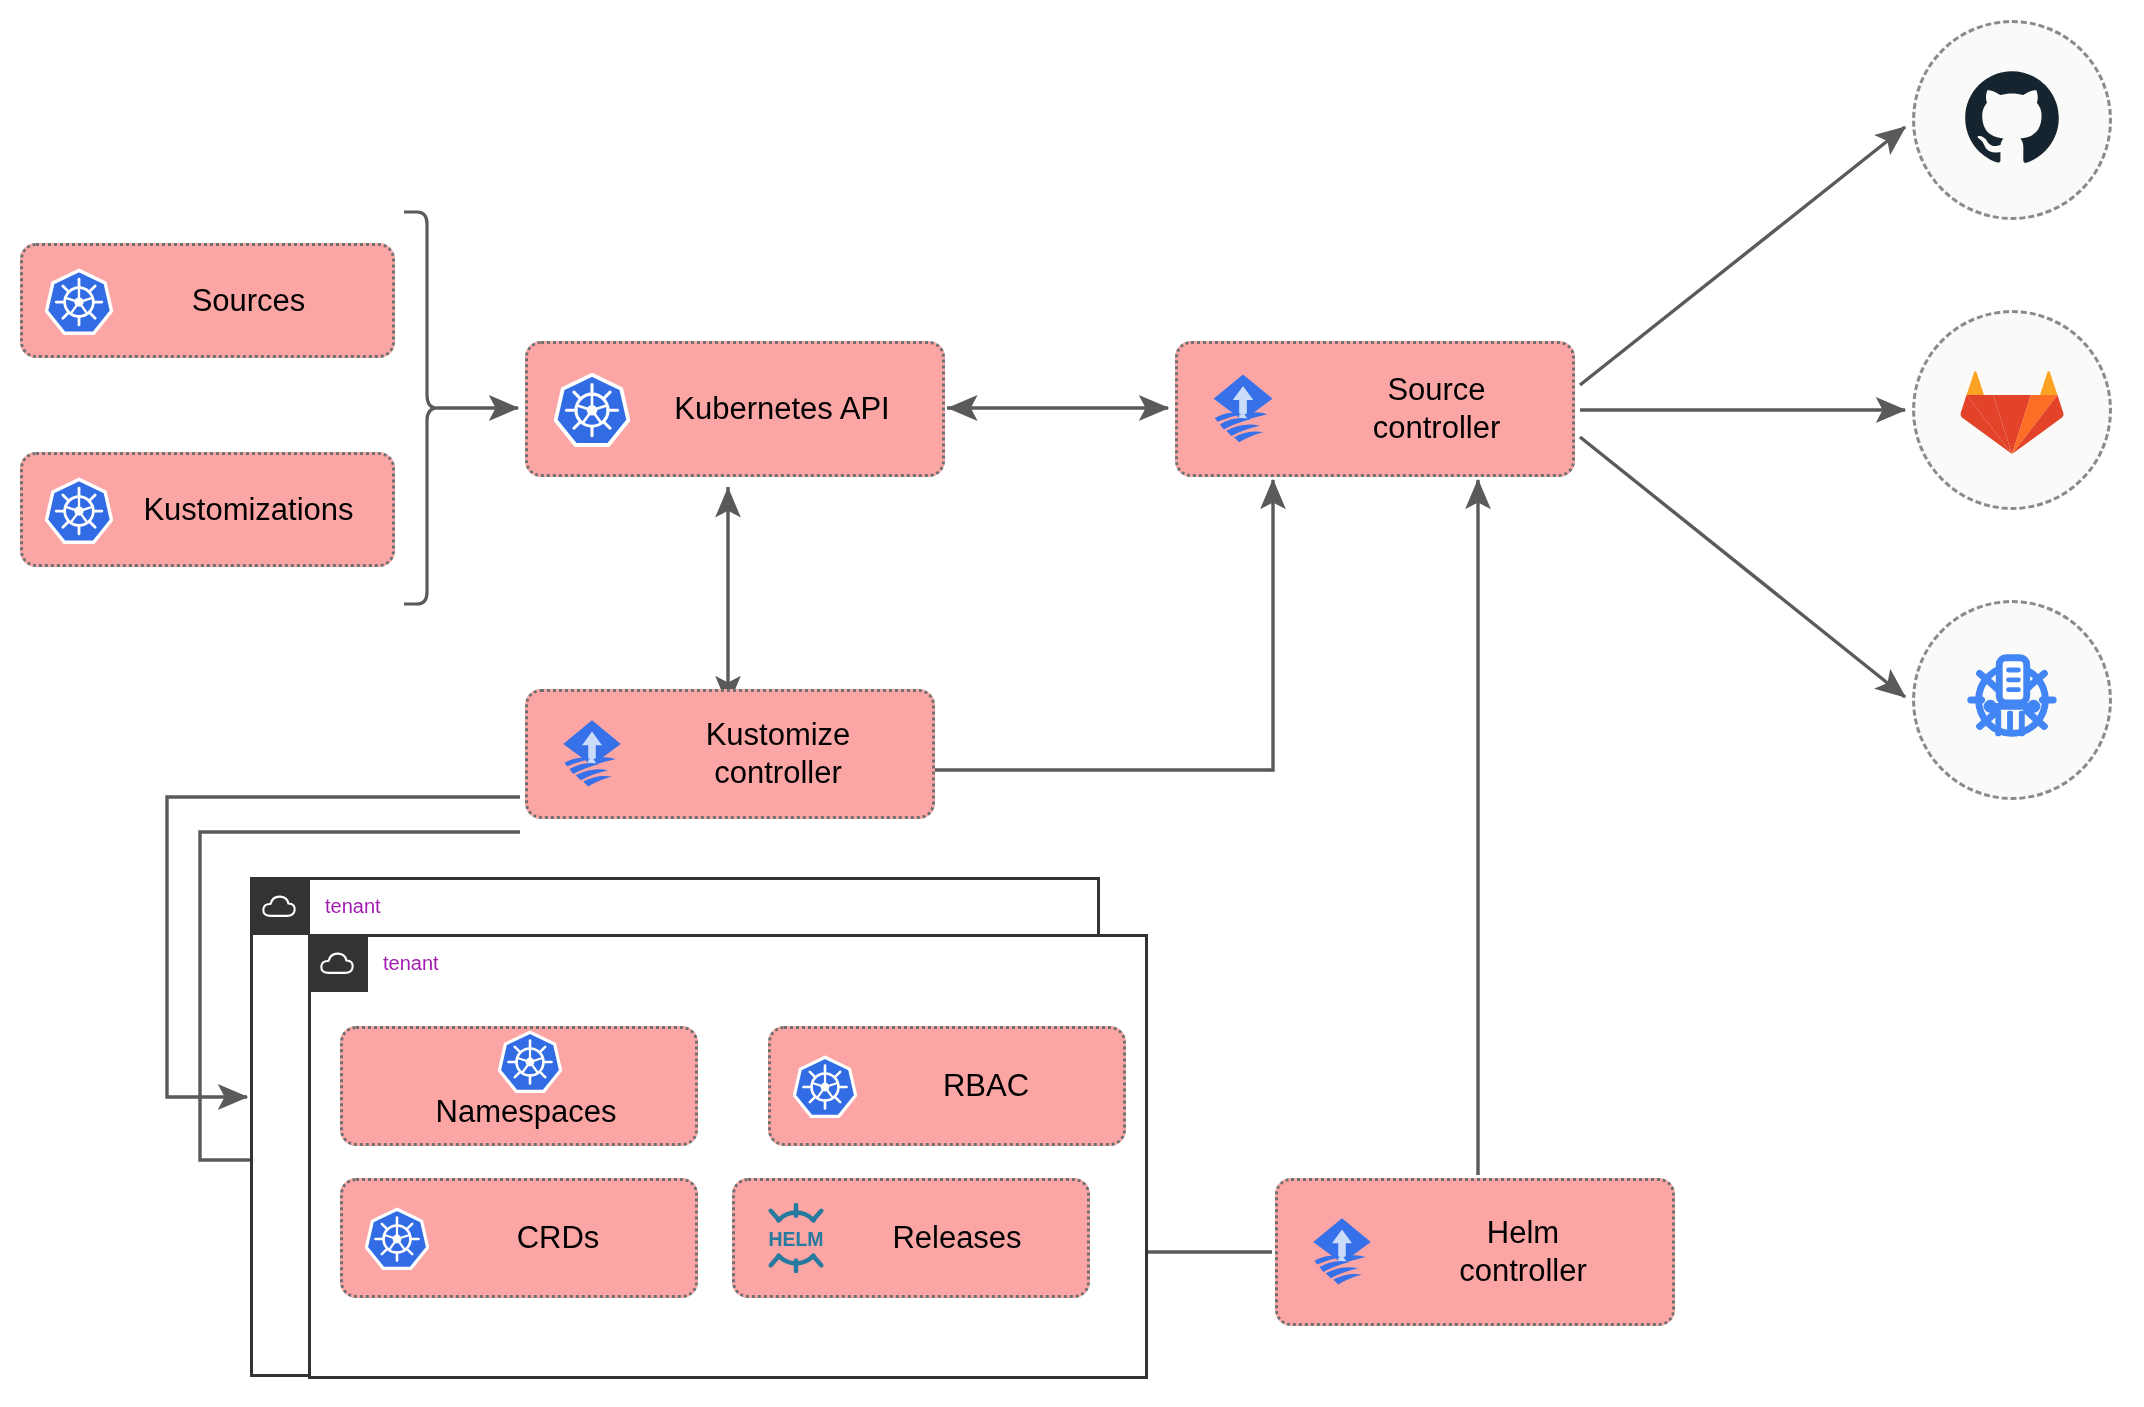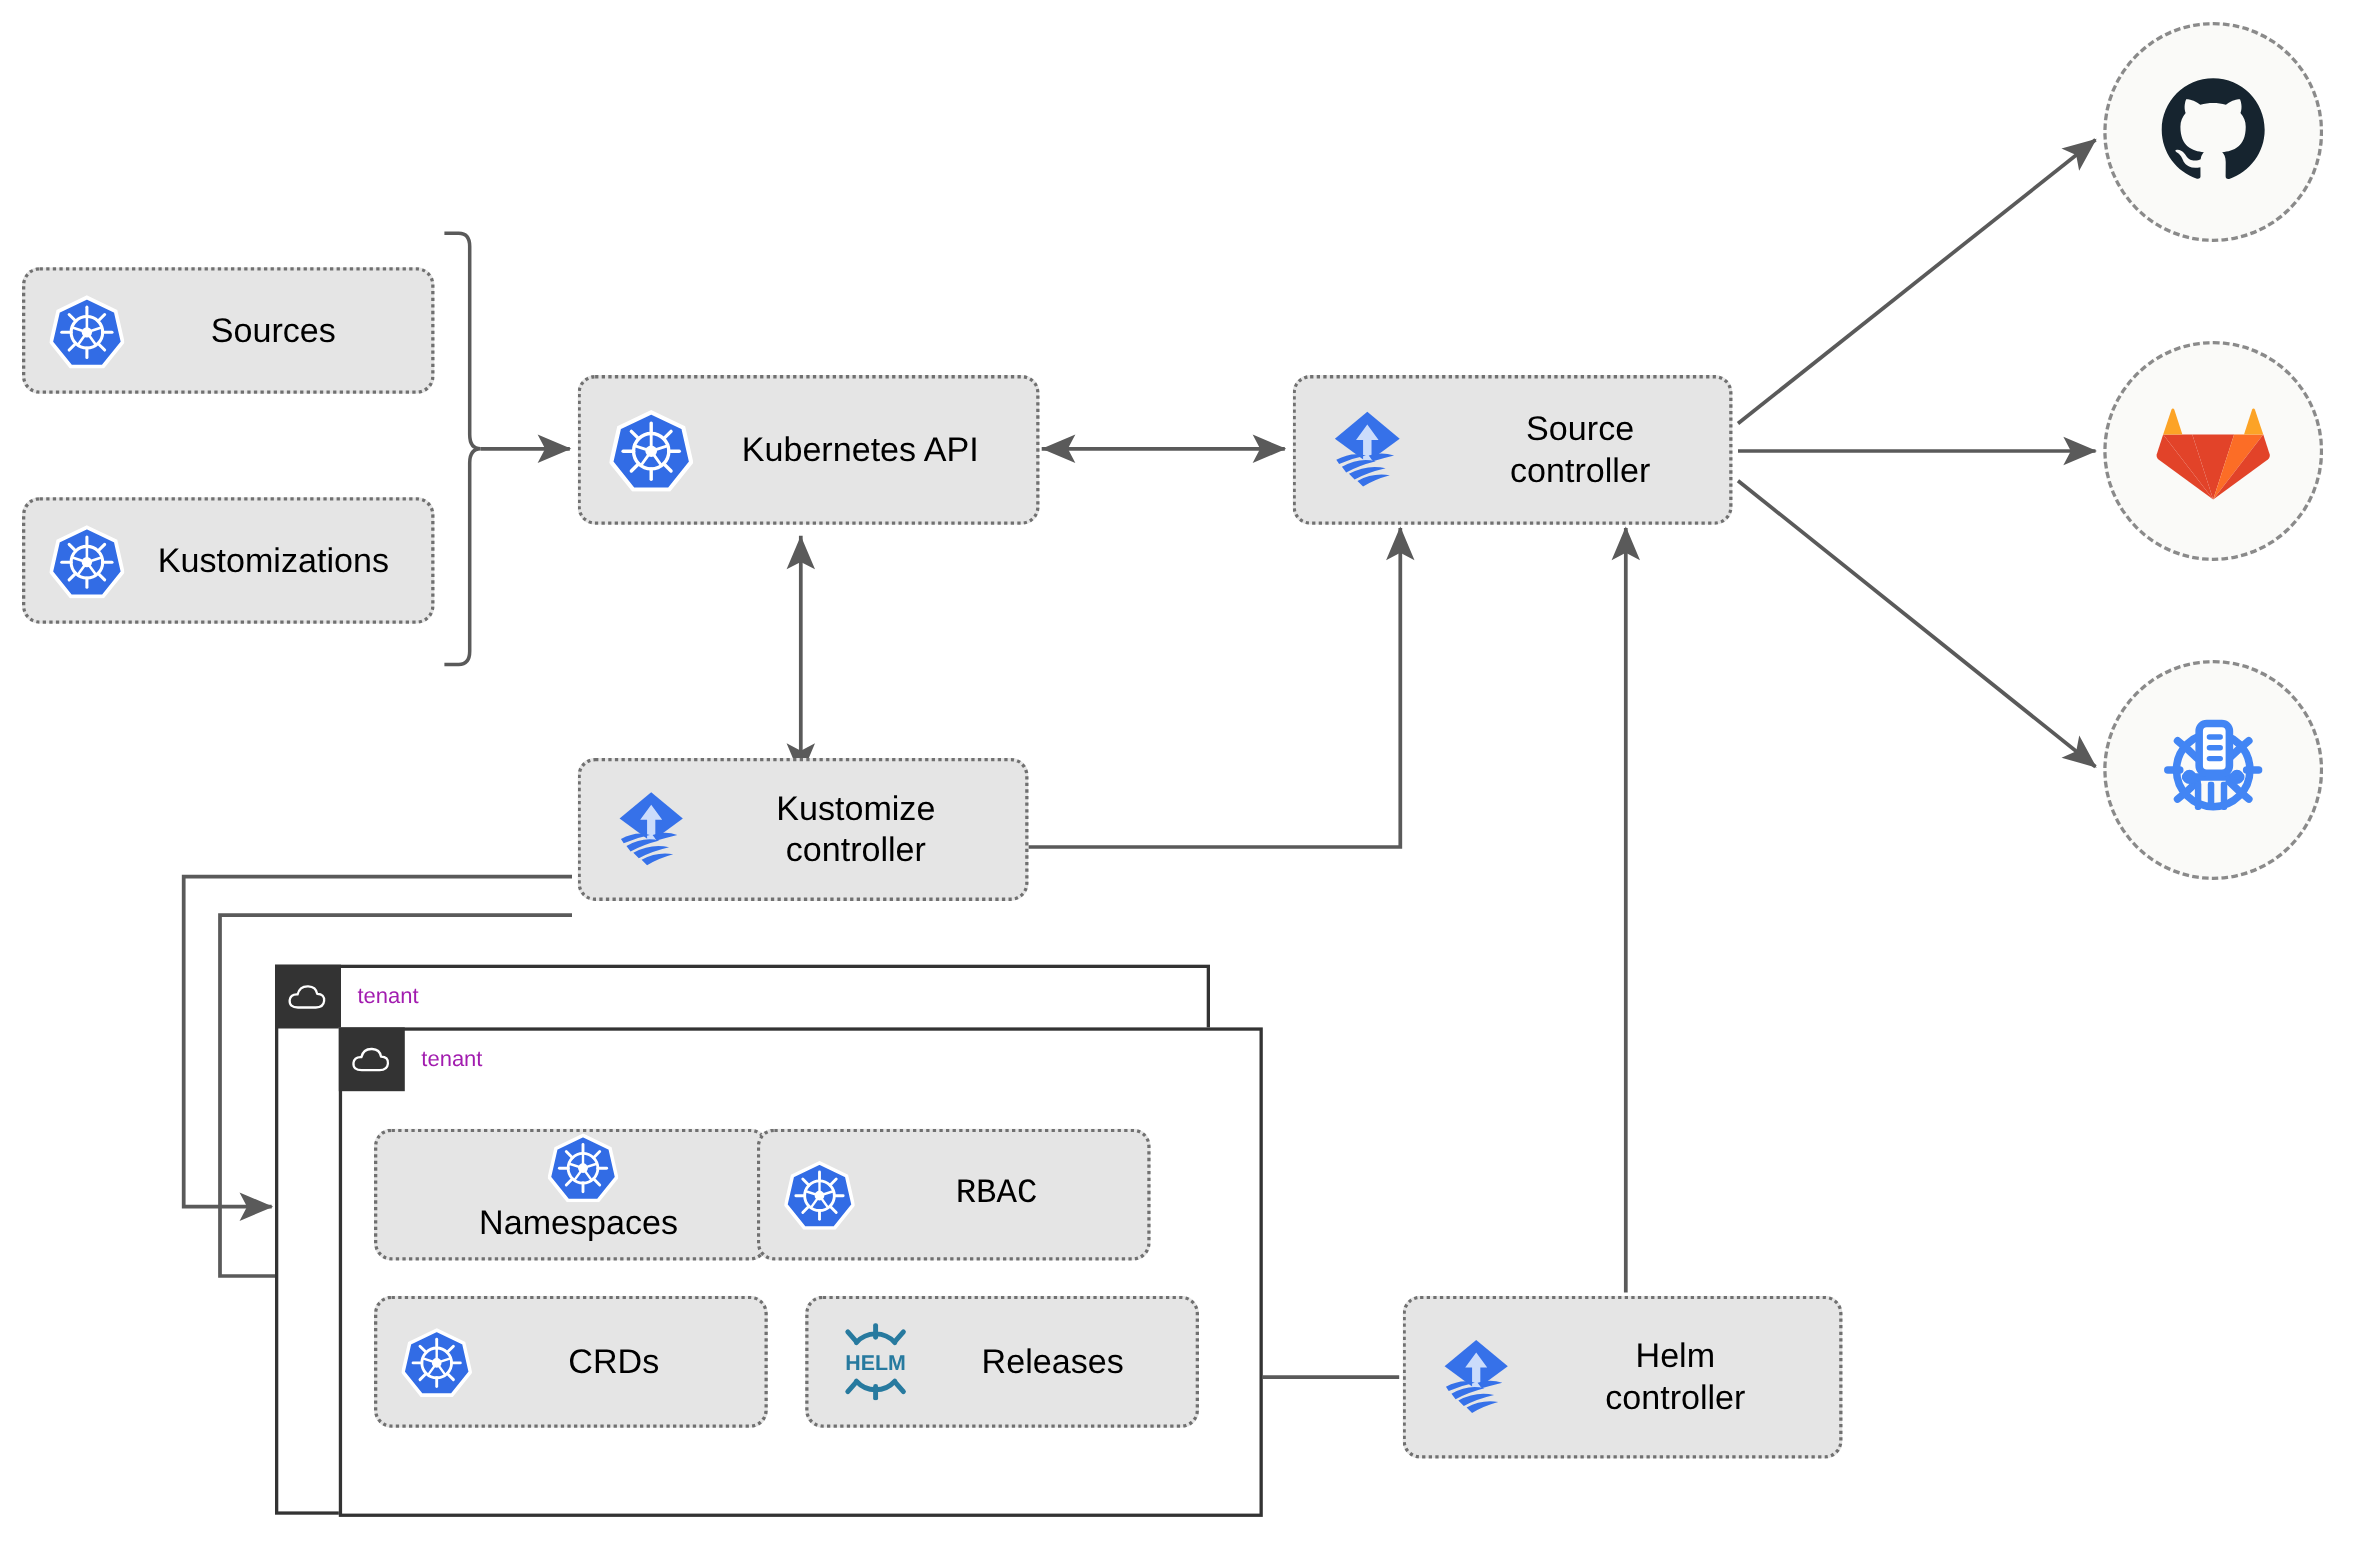--- a/index.html
+++ b/index.html
@@ -3,21 +3,21 @@
 <meta charset="utf-8">
 <style>
   html,body{margin:0;padding:0;background:#ffffff;}
   body{font-family:"Liberation Sans","DejaVu Sans",sans-serif;}
   #stage{position:relative;width:2144px;height:1407px;background:#ffffff;overflow:hidden;}
   #wires{position:absolute;left:0;top:0;width:2144px;height:1407px;pointer-events:none;}
 
   
   .node{
     position:absolute;
-    background:#e5e5e5;
+    background:#fca5a5;
     border:3px dotted #707070;
     border-radius:16px;
     display:flex;align-items:center;
     box-sizing:border-box;
   }
   .node .lbl{
     color:#000;
     font-size:31px;
     line-height:1.22;
     text-align:center;
@@ -288,21 +288,21 @@
             <line x1="32" y1="33" x2="43.8" y2="29.2"></line>
           <line x1="32" y1="33" x2="39.3" y2="43.2"></line>
             <line x1="32" y1="33" x2="24.7" y2="43.2"></line>
           <line x1="32" y1="33" x2="20.2" y2="29.2"></line>
         </g>
       </svg>
     </span>
     <span class="lbl">Namespaces</span>
   </div>
 
-  <div class="node" style="left:688px;top:1026px;width:358px;height:120px;padding-left:22px;z-index:4;font-family:Liberation Mono, monospace;">
+  <div class="node" style="left:768px;top:1026px;width:358px;height:120px;padding-left:22px;z-index:4;">
     <span class="ico">
       <svg width="64" height="64" viewBox="0 0 64 64">
         <path d="M32 3.2 L56.6 15 L62.6 41.4 L45.8 62.3 L18.2 62.3 L1.4 41.4 L7.4 15 Z" fill="#326CE5" stroke="#ffffff" stroke-width="3.2"></path>
         <g fill="none" stroke="#ffffff" stroke-width="2.6" stroke-linecap="round">
           <circle cx="32" cy="33" r="13.5"></circle>
           <line x1="32" y1="11.5" x2="32" y2="19.5"></line>
             <line x1="32" y1="46.5" x2="32" y2="54.5"></line>
           <line x1="10.5" y1="33" x2="18.5" y2="33"></line>
             <line x1="45.5" y1="33" x2="53.5" y2="33"></line>
           <line x1="16.8" y1="17.8" x2="22.4" y2="23.4"></line>

